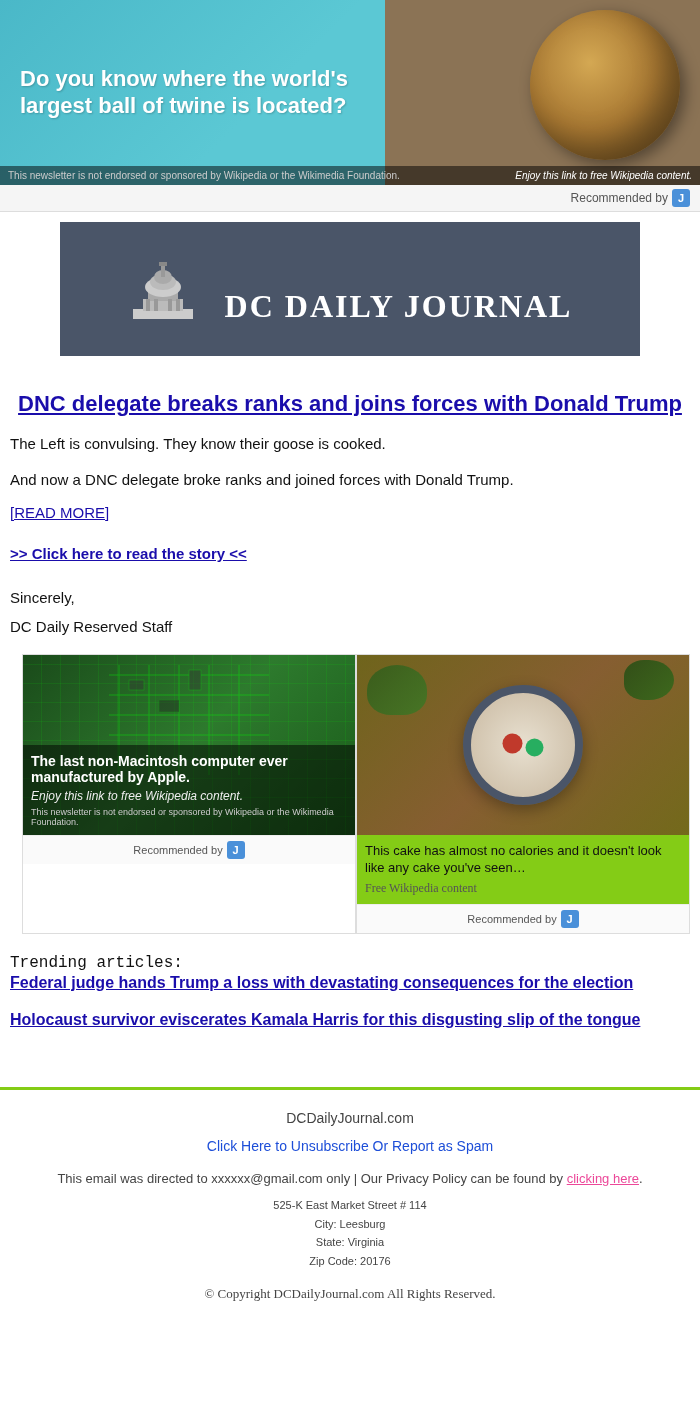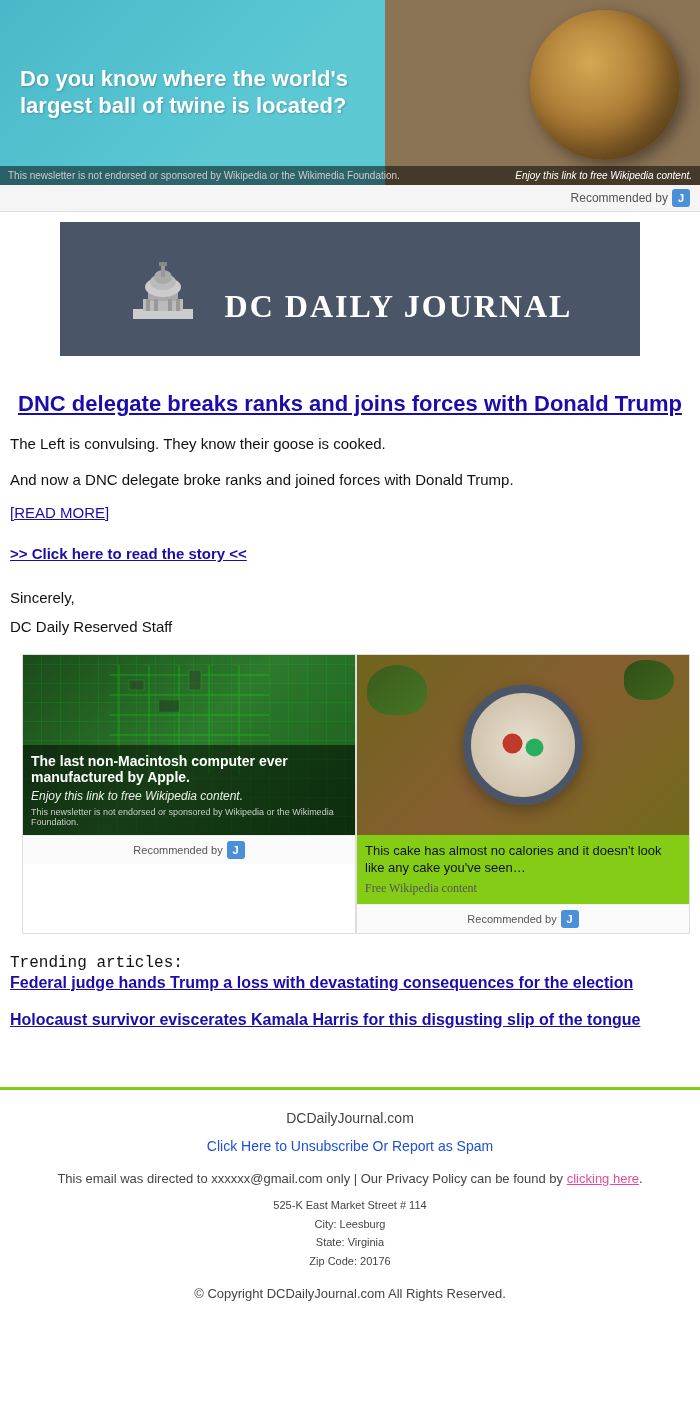--- a/index.html
+++ b/index.html
@@ -350,21 +350,21 @@
     .footer-address {
       font-size: 11px;
       color: #444;
       font-family: Arial, sans-serif;
       line-height: 1.7;
     }
     .footer-copyright {
       font-size: 13px;
       color: #444;
       margin-top: 15px;
-      font-family: Liberation Sans, sans-serif;
+      font-family: Liberation Serif, serif;
       text-align: center;
     }
   </style>
 </head>
 <body>
 
 <div class="banner-ad">
   <div class="banner-ad-content">
     <div class="banner-ad-title">Do you know where the world's largest ball of twine is located?</div>
   </div>

